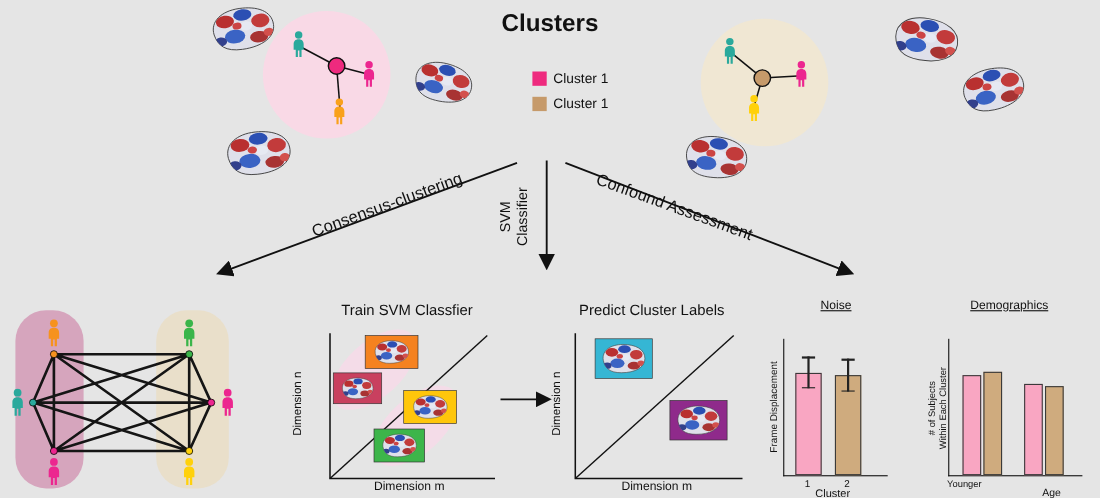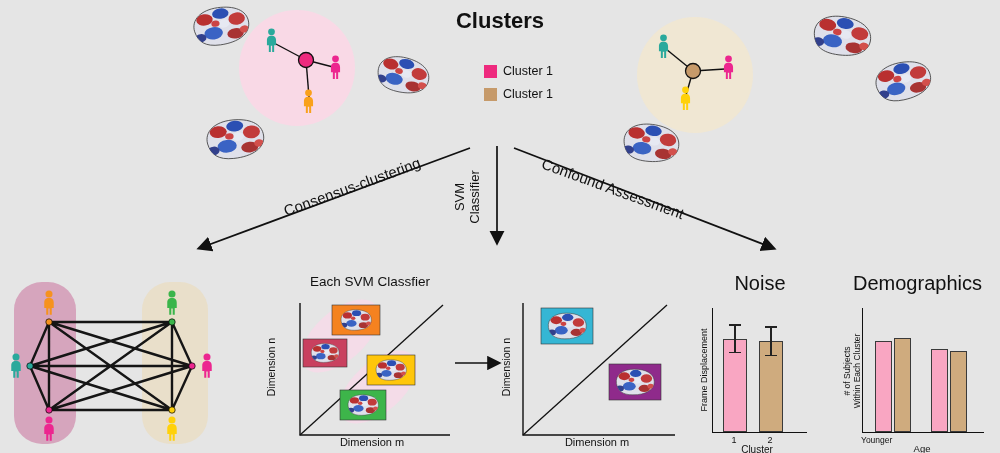--- a/index.html
+++ b/index.html
@@ -3,21 +3,21 @@
 <meta charset="utf-8">
 <style>
   html,body{margin:0;padding:0;background:#fff;}
   .canvas{position:relative;width:1000px;height:453px;background:#e5e5e5;overflow:hidden;
           font-family:"Liberation Sans", sans-serif;color:#111;}
   .abs{position:absolute;}
   .lbl{position:absolute;color:#111;white-space:nowrap;}
   .fig-title{position:absolute;left:400px;top:8px;width:200px;text-align:center;
              font-size:22px;font-weight:bold;}
   .panel-title{position:absolute;text-align:center;font-size:13.5px;}
-  .chart-title{position:absolute;text-align:center;font-size:20px;}
+  .chart-title{position:absolute;text-align:center;font-size:11px;text-decoration:underline;}
   .legend{position:absolute;left:484px;top:64px;}
   .legend-row{display:flex;align-items:center;margin-bottom:9px;}
   .swatch{width:13px;height:13px;margin-right:6px;display:inline-block;}
   .rotm90{transform:rotate(-90deg);}
   .plot{position:absolute;border-left:1.5px solid #111;border-bottom:1.5px solid #111;box-sizing:border-box;}
   .bar{position:absolute;bottom:0;border:1px solid #3a3a3a;box-sizing:border-box;}
   .bar-pink{background:#f9a6c2;}
   .bar-tan{background:#cfab7e;}
   .errbar{position:absolute;width:1.5px;background:#222;}
   .errbar::before,.errbar::after{content:"";position:absolute;left:-5px;width:11.5px;height:1.5px;background:#222;}
@@ -148,21 +148,21 @@
       <circle cx="170" cy="132" r="3.2" fill="#ffd10a"></circle>
     </g>
     <use href="#person" x="39" y="12" width="16" height="26" fill="#f6921e"></use>
     <use href="#person" x="6" y="75" width="16" height="26" fill="#2aa99c"></use>
     <use href="#person" x="39" y="138" width="16" height="26" fill="#ec268f"></use>
     <use href="#person" x="162" y="12" width="16" height="26" fill="#3ab54a"></use>
     <use href="#person" x="197" y="75" width="16" height="26" fill="#ec268f"></use>
     <use href="#person" x="162" y="138" width="16" height="26" fill="#ffd10a"></use>
   </svg>
 
-  <div class="panel-title" style="left:285px;top:274px;width:170px">Each SVM Classfier</div>
+  <div class="panel-title" style="left:285px;top:274px;width:170px">Train SVM Classfier</div>
   <svg class="abs" style="left:280px;top:293px;width:178px;height:152px" viewBox="0 0 178 152">
     <ellipse cx="60" cy="43" rx="47" ry="25" transform="rotate(-42 60 43)" fill="#f4dce8"></ellipse>
     <ellipse cx="98" cy="94" rx="47" ry="25" transform="rotate(-42 98 94)" fill="#f4dce8"></ellipse>
     <path d="M20,10 L20,142 L170,142" stroke="#111" stroke-width="1.4" fill="none"></path>
     <line x1="20" y1="142" x2="163" y2="12" stroke="#111" stroke-width="1.3"></line>
     <rect x="52" y="12" width="48" height="30" fill="#f58220" stroke="#333" stroke-width="0.6"></rect>
     <use href="#brain" x="55" y="15" width="42" height="24"></use>
     <rect x="23" y="46" width="44" height="28" fill="#c9405f" stroke="#333" stroke-width="0.6"></rect>
     <use href="#brain" x="26" y="49" width="38" height="22"></use>
     <rect x="87" y="62" width="48" height="30" fill="#ffc60b" stroke="#333" stroke-width="0.6"></rect>
@@ -175,20 +175,21 @@
 
   <svg class="abs" style="left:452px;top:352px;width:56px;height:22px" viewBox="0 0 56 22">
     <defs>
       <marker id="arrowB" markerWidth="9" markerHeight="9" viewBox="0 0 10 10" refX="7.5" refY="5" orient="auto">
         <path d="M0,0 L10,5 L0,10 Z" fill="#111"></path>
       </marker>
     </defs>
     <line x1="3" y1="11" x2="46" y2="11" stroke="#111" stroke-width="1.6" marker-end="url(#arrowB)"></line>
   </svg>
 
+  <div class="panel-title" style="left:505px;top:274px;width:175px">Predict Cluster Labels</div>
   <svg class="abs" style="left:515px;top:293px;width:168px;height:152px" viewBox="0 0 168 152">
     <path d="M8,10 L8,142 L160,142" stroke="#111" stroke-width="1.4" fill="none"></path>
     <line x1="8" y1="142" x2="152" y2="12" stroke="#111" stroke-width="1.3"></line>
     <rect x="26" y="15" width="52" height="36" fill="#35b6d4" stroke="#333" stroke-width="0.6"></rect>
     <use href="#brain" x="29" y="18" width="46" height="30"></use>
     <rect x="94" y="71" width="52" height="36" fill="#8f2a8b" stroke="#333" stroke-width="0.6"></rect>
     <use href="#brain" x="97" y="74" width="46" height="30"></use>
   </svg>
   <div class="lbl rotm90" style="left:456px;top:361px;width:100px;text-align:center;font-size:10.5px">Dimension n</div>
   <div class="lbl" style="left:537px;top:436px;width:120px;text-align:center;font-size:11px">Dimension m</div>
@@ -211,15 +212,15 @@
     <div>Within Each Cluster</div>
   </div>
   <div class="plot" style="left:862px;top:308px;width:122px;height:125px">
     <div class="bar bar-pink" style="left: 12px; width: 17px; height: 91px;"></div>
     <div class="bar bar-tan" style="left: 31px; width: 17px; height: 94px;"></div>
     <div class="bar bar-pink" style="left: 68px; width: 17px; height: 83px;"></div>
     <div class="bar bar-tan" style="left: 87px; width: 17px; height: 81px;"></div>
   </div>
   <div class="lbl" style="left:861px;top:435px;width:60px;font-size:8.5px">Younger</div>
   <div class="lbl" style="left:917px;top:459px;width:60px;text-align:center;font-size:8.5px">Older</div>
-  <div class="lbl" style="left:882px;top:443px;width:80px;text-align:center;font-size:9.5px">Age</div>
+  <div class="lbl" style="left:916px;top:443px;width:80px;text-align:center;font-size:9.5px">Age</div>
 
 </div>
 
 </body></html>

